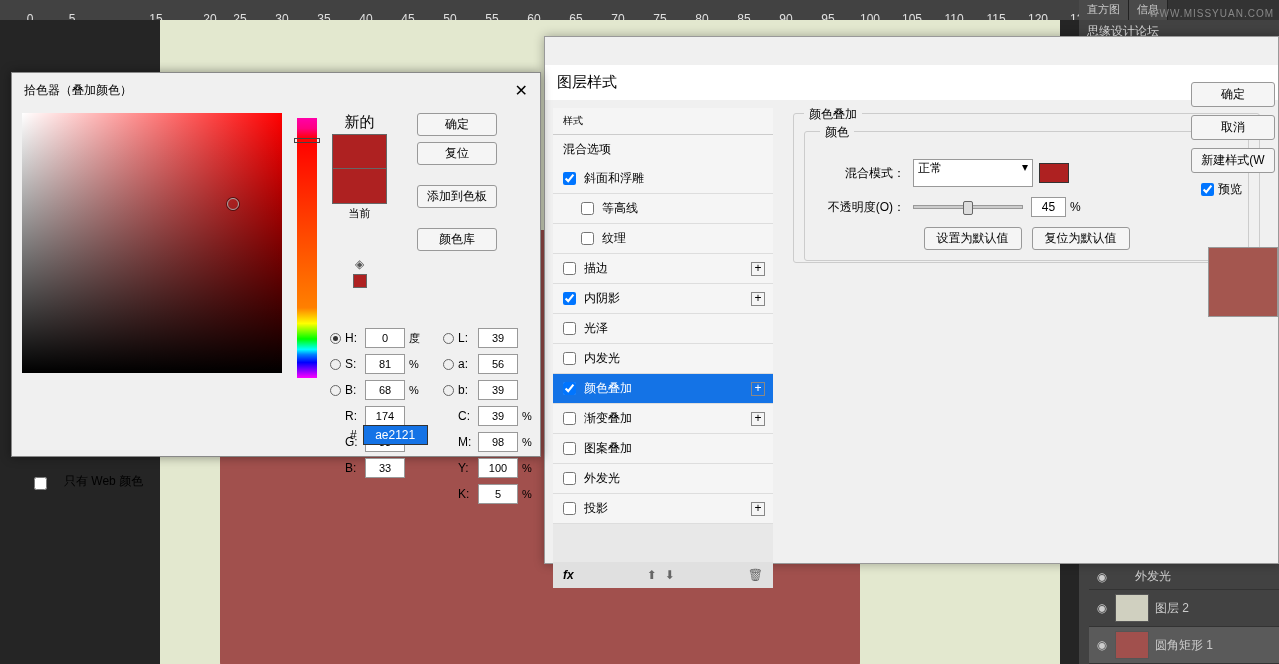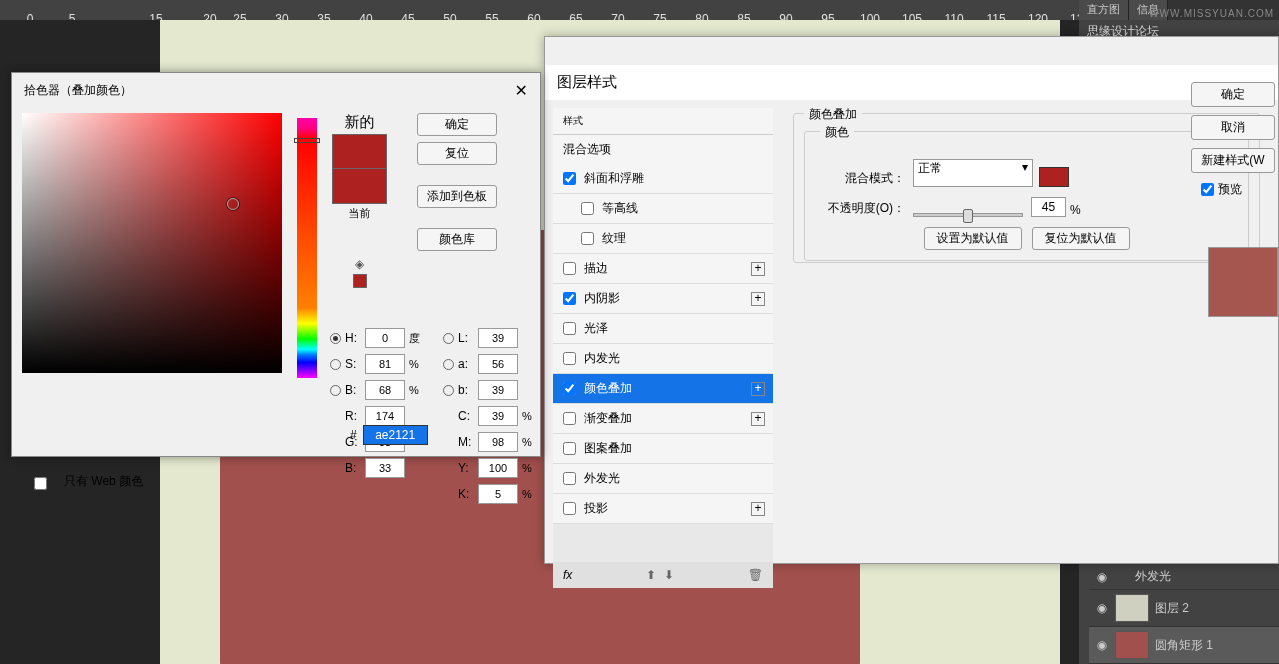--- a/index.html
+++ b/index.html
@@ -27,30 +27,30 @@
 .ls-styles { width: 220px; background: #e8e8e8; display: flex; flex-direction: column; }
 .ls-styles-header { padding: 6px 10px; background: #f5f5f5; border-bottom: 1px solid #ccc; font-size: 10px; }
 .ls-blend-opts { padding: 6px 10px; background: #f5f5f5; font-size: 12px; }
 .ls-style-list { flex: 1; overflow: auto; }
 .ls-style-item { display: flex; align-items: center; padding: 6px 10px; border-bottom: 1px solid #ddd; background: #f5f5f5; position: relative; }
 .ls-style-item.indent { padding-left: 28px; }
 .ls-style-item.active { background: #1473e6; color: #fff; }
 .ls-style-item input[type="checkbox"] { margin-right: 8px; }
 .ls-add { width: 14px; height: 14px; border: 1px solid #888; text-align: center; line-height: 10px; font-size: 12px; position: absolute; right: 8px; }
 .ls-footer { padding: 6px 10px; background: #e0e0e0; display: flex; align-items: center; justify-content: space-between; }
-.ls-footer .fx { font-style: italic; font-weight: normal; }
+.ls-footer .fx { font-style: italic; font-weight: bold; }
 .ls-arrows { display: flex; gap: 8px; color: #666; }
 .ls-trash { color: #666; }
 
 .ls-settings { flex: 1; padding: 5px 10px; position: relative; }
 .ls-group { border: 1px solid #ccc; border-radius: 3px; padding: 10px; margin-bottom: 10px; height: 150px; }
 .ls-group-title { position: relative; top: -18px; background: #f0f0f0; padding: 0 5px; width: fit-content; font-size: 12px; }
 .ls-sub-group { border: 1px solid #ccc; border-radius: 3px; padding: 10px 15px; margin-top: -10px; }
 .ls-sub-title { position: relative; top: -18px; background: #f0f0f0; padding: 0 5px; width: fit-content; font-size: 12px; }
-.ls-row { display: flex; align-items: flex-end; margin-bottom: 10px; }
+.ls-row { display: flex; align-items: center; margin-bottom: 10px; }
 .ls-label { width: 85px; text-align: right; margin-right: 8px; }
 .ls-select { flex: 1; max-width: 120px; height: 28px; border: 1px solid #999; background: #fff; padding: 0 4px; position: relative; }
 .ls-select::after { content: "▾"; position: absolute; right: 4px; }
 .ls-color-swatch { width: 30px; height: 20px; background: #ae2121; border: 1px solid #333; margin-left: 6px; }
 .ls-slider { display: inline-block; width: 110px; height: 4px; background: #ccc; border: 1px solid #999; position: relative; margin-right: 8px; }
 .ls-slider-thumb { position: absolute; top: -5px; width: 10px; height: 14px; background: #ddd; border: 1px solid #666; border-radius: 2px; }
 .ls-num { width: 35px; height: 20px; border: 1px solid #999; background: #fff; text-align: center; margin-right: 4px; }
 .ls-btn-row { display: flex; gap: 10px; justify-content: center; margin-top: 5px; }
 .ls-small-btn { padding: 2px 12px; background: #f5f5f5; border: 1px solid #999; border-radius: 3px; }
 

